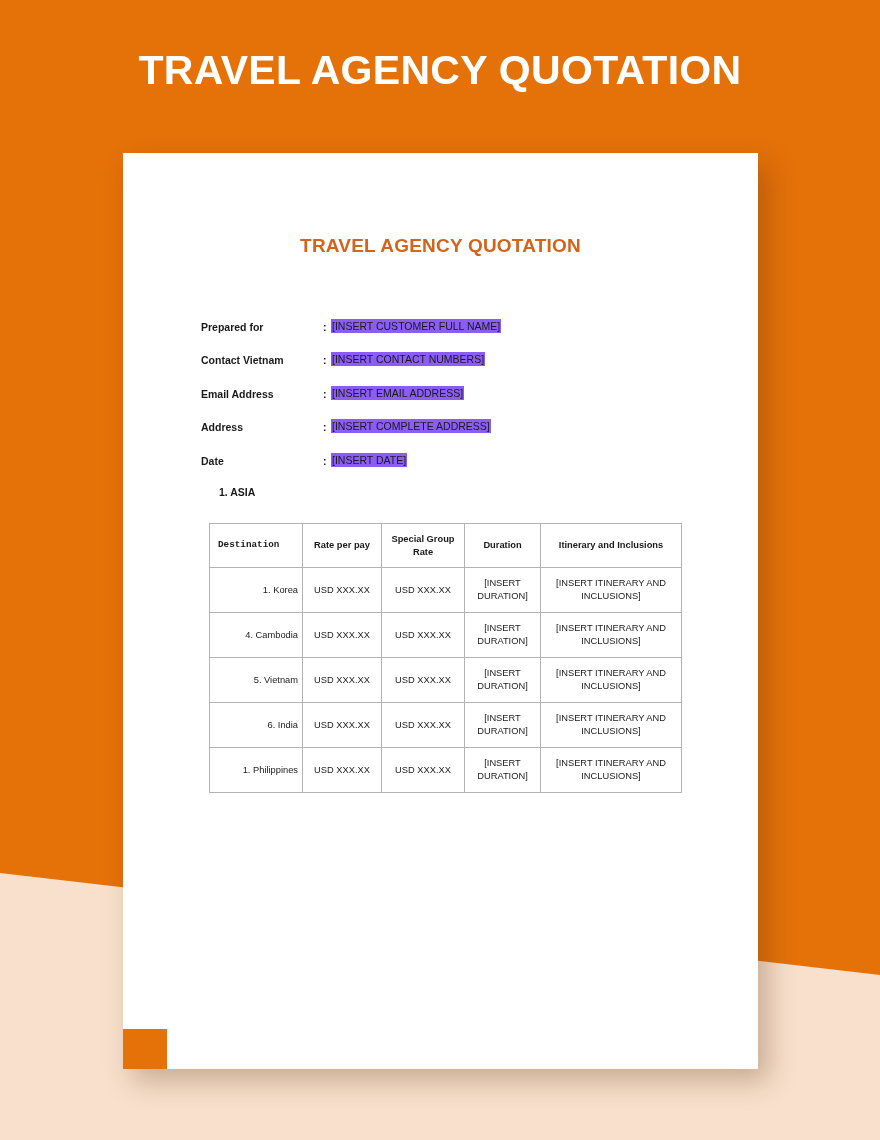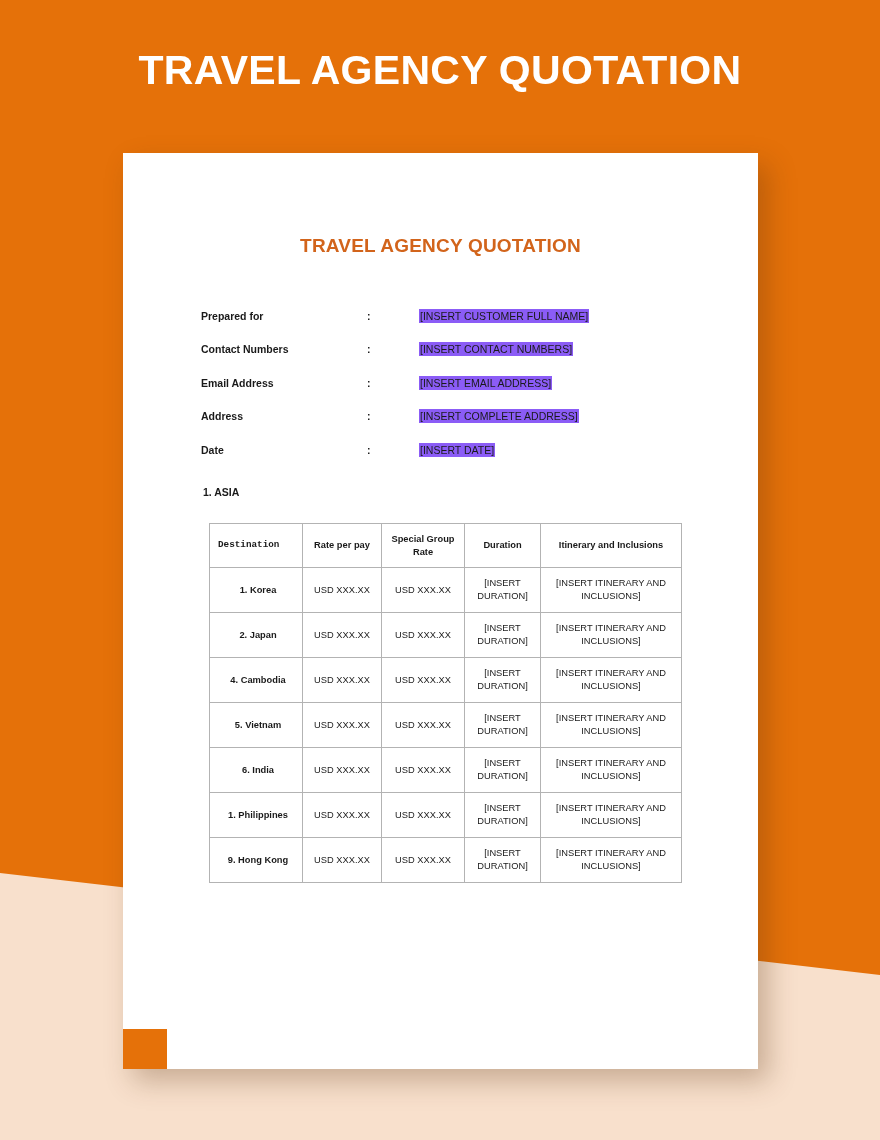--- a/index.html
+++ b/index.html
@@ -71,23 +71,22 @@
     letter-spacing: 0.2px;
   }
 
   .fields {
     position: absolute;
     left: 78px; top: 146px;
     width: 480px;
   }
   .field-row {
     display: flex;
-    align-items: center;
+    align-items: flex-end;
     height: 33.5px;
-    gap: 44px;
   }
   .field-label {
     width: 122px;
     flex: 0 0 122px;
     font-size: 10.5px;
     font-weight: bold;
     color: #1a1a1a;
   }
   .field-colon {
     width: 8px;
@@ -99,21 +98,21 @@
   .field-value {
     font-size: 10.5px;
     color: #1a1a1a;
     background: #8b5cf6;
     padding: 1px 1px;
     white-space: nowrap;
   }
 
   .section-heading {
     position: absolute;
-    left: 80px; top: 333px;
+    left: 96px; top: 333px;
     font-size: 10.5px;
     font-weight: bold;
     color: #1a1a1a;
   }
 
   table.quote-table {
     position: absolute;
     left: 86px; top: 370px;
     width: 472px;
     border-collapse: collapse;
@@ -136,23 +135,22 @@
   table.quote-table th.col-dest {
     text-align: left;
     padding-left: 8px;
     font-family: Liberation Mono, monospace;
   }
   table.quote-table td {
     height: 34px;
     text-align: center;
   }
   table.quote-table td.cell-dest {
-    text-align: center;
+    text-align: right;
     padding-left: 8px;
-    font-weight: bold;
   }
   col.c-dest  { width: 93px; }
   col.c-rate  { width: 79px; }
   col.c-sgr   { width: 83px; }
   col.c-dur   { width: 76px; }
   col.c-itin  { width: 141px; }
 </style>
 </head>
 <body>
 
@@ -165,21 +163,21 @@
 
   <div class="doc-title">TRAVEL AGENCY QUOTATION</div>
 
   <div class="fields">
     <div class="field-row">
       <span class="field-label">Prepared for</span>
       <span class="field-colon">:</span>
       <span class="field-value">[INSERT CUSTOMER FULL NAME]</span>
     </div>
     <div class="field-row">
-      <span class="field-label">Contact Numbers</span>
+      <span class="field-label">Contact Vietnam</span>
       <span class="field-colon">:</span>
       <span class="field-value">[INSERT CONTACT NUMBERS]</span>
     </div>
     <div class="field-row">
       <span class="field-label">Email Address</span>
       <span class="field-colon">:</span>
       <span class="field-value">[INSERT EMAIL ADDRESS]</span>
     </div>
     <div class="field-row">
       <span class="field-label">Address</span>
@@ -214,27 +212,20 @@
     </thead>
     <tbody>
       <tr>
         <td class="cell-dest">1. Korea</td>
         <td>USD XXX.XX</td>
         <td>USD XXX.XX</td>
         <td>[INSERT DURATION]</td>
         <td>[INSERT ITINERARY AND INCLUSIONS]</td>
       </tr>
       <tr>
-        <td class="cell-dest">2. Japan</td>
-        <td>USD XXX.XX</td>
-        <td>USD XXX.XX</td>
-        <td>[INSERT DURATION]</td>
-        <td>[INSERT ITINERARY AND INCLUSIONS]</td>
-      </tr>
-      <tr>
         <td class="cell-dest">4. Cambodia</td>
         <td>USD XXX.XX</td>
         <td>USD XXX.XX</td>
         <td>[INSERT DURATION]</td>
         <td>[INSERT ITINERARY AND INCLUSIONS]</td>
       </tr>
       <tr>
         <td class="cell-dest">5. Vietnam</td>
         <td>USD XXX.XX</td>
         <td>USD XXX.XX</td>
@@ -243,27 +234,20 @@
       </tr>
       <tr>
         <td class="cell-dest">6. India</td>
         <td>USD XXX.XX</td>
         <td>USD XXX.XX</td>
         <td>[INSERT DURATION]</td>
         <td>[INSERT ITINERARY AND INCLUSIONS]</td>
       </tr>
       <tr>
         <td class="cell-dest">1. Philippines</td>
-        <td>USD XXX.XX</td>
-        <td>USD XXX.XX</td>
-        <td>[INSERT DURATION]</td>
-        <td>[INSERT ITINERARY AND INCLUSIONS]</td>
-      </tr>
-      <tr>
-        <td class="cell-dest">9. Hong Kong</td>
         <td>USD XXX.XX</td>
         <td>USD XXX.XX</td>
         <td>[INSERT DURATION]</td>
         <td>[INSERT ITINERARY AND INCLUSIONS]</td>
       </tr>
     </tbody>
   </table>
 
   <div id="page-corner-square"></div>
 </div>

